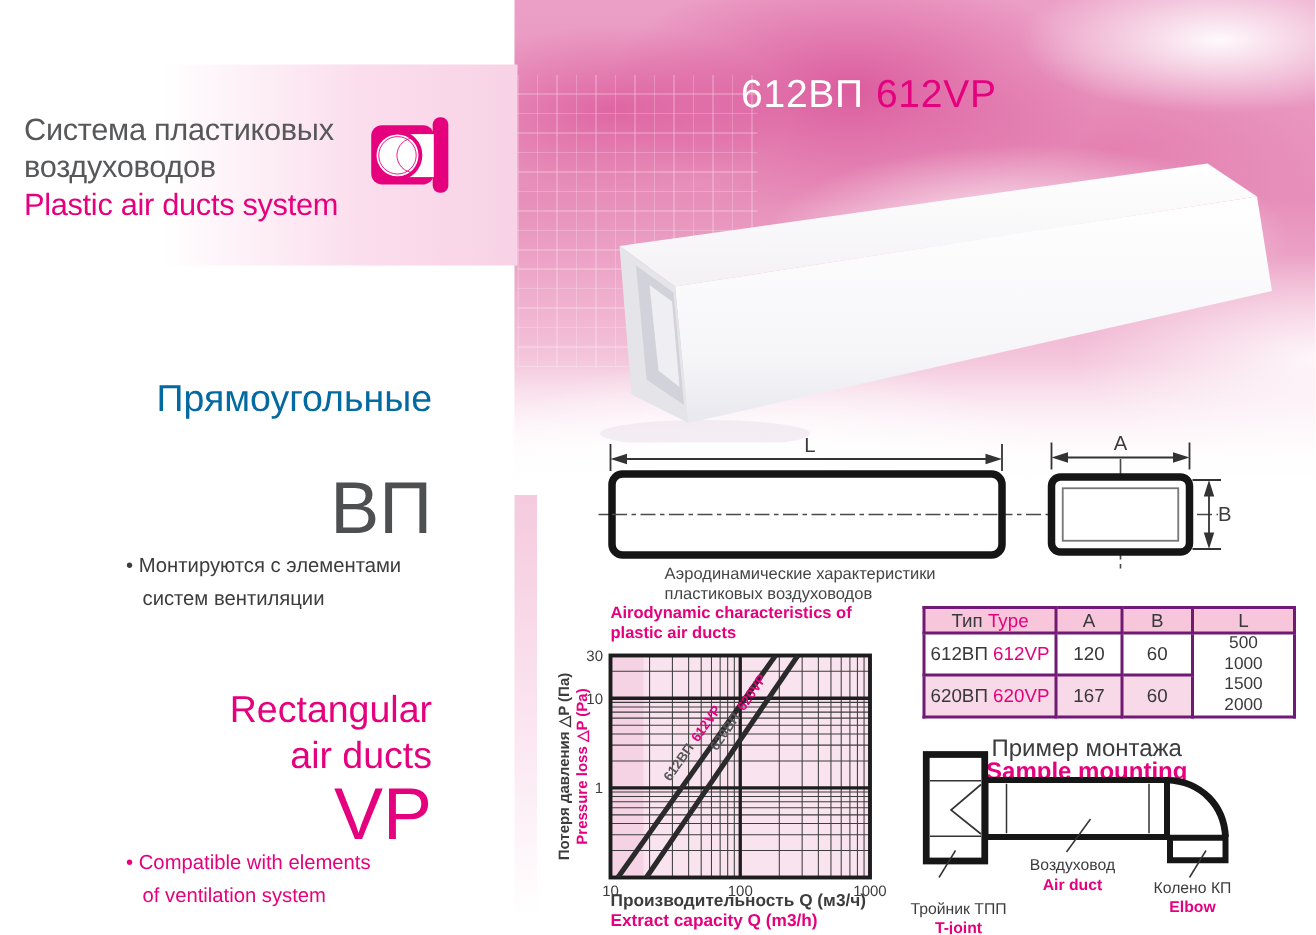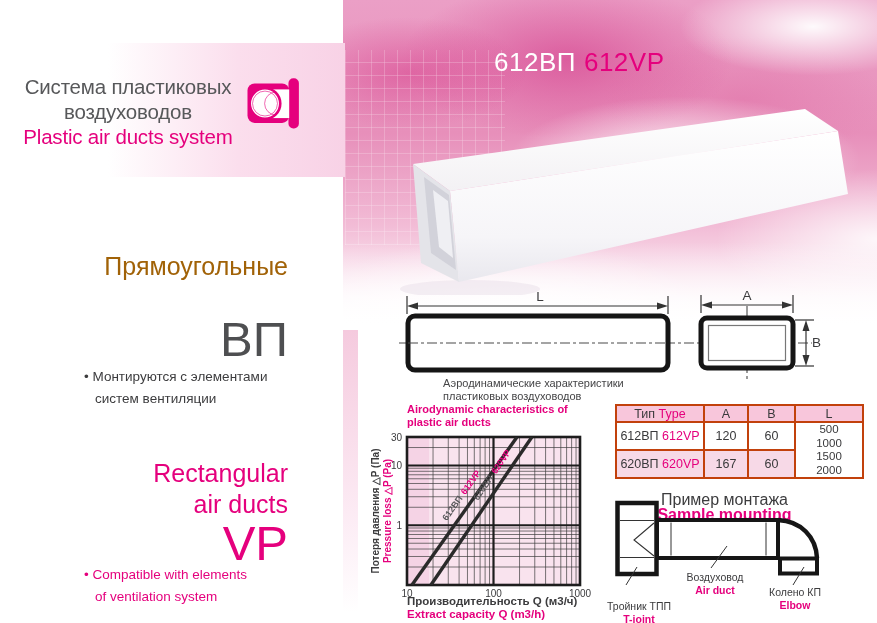--- a/index.html
+++ b/index.html
@@ -37,32 +37,32 @@
   .side-strip {
     left:343px; top:330px; width:15px; height:282px;
     background:linear-gradient(180deg,#f5cade,#fcebf4 65%,#ffffff 100%);
   }
 
   
   .band {
     left:108px; top:43px; width:237px; height:134px;
     background:linear-gradient(90deg, rgba(251,222,237,0) 0%, #fbdeed 55%, #f8d2e6 100%);
   }
-  .brand { left:16px; top:74px; width:224px; text-align:center;
+  .brand { left:16px; top:74px; width:224px; text-align:left;
            font-size:20.5px; line-height:25px; letter-spacing:-.2px; }
   .brand .ru { color:#57585a; }
   .brand .en { color:#e5007d; }
 
   .product-code { left:494px; top:47px; font-size:26px; letter-spacing:.5px; white-space:nowrap; }
   .product-code .ru { color:#ffffff; }
   .product-code .en { color:#e5007d; margin-left:8px; }
 
   
   .h-ru   { left:60px; top:251px; width:228px; text-align:right;
-            font-size:25px; line-height:31px; color:#a16207; }
+            font-size:25px; line-height:31px; color:#0369a1; }
   .code-ru{ left:60px; top:312px; width:228px; text-align:right;
             font-size:49px; line-height:54px; color:#4e4f51; }
   .blk-ru { left:84px; top:366px; width:210px; font-size:13.5px; line-height:22px; color:#3c3c3e; }
   .h-en   { left:60px; top:458px; width:228px; text-align:right;
             font-size:25px; line-height:31px; color:#e5007d; }
   .code-en{ left:60px; top:516px; width:228px; text-align:right;
             font-size:49px; line-height:54px; color:#e5007d; }
   .blk-en { left:84px; top:564px; width:210px; font-size:13.5px; line-height:22px; color:#e5007d; }
   .bullet-cont { padding-left:11px; }
 
@@ -71,21 +71,21 @@
   .chart-head .ru { color:#454547;margin-left:36px; }
   .chart-head .en { color:#e5007d; font-weight:bold; }
   .xlab { left:407px; width:220px; font-size:11.5px; font-weight:bold; }
   .xlab.ru { top:595px; color:#3c3c3e; }
   .xlab.en { top:608px; color:#e5007d; }
 
   
   .spec { left:615px; top:404px; }
   .spec table { border-collapse:collapse; table-layout:fixed; width:247px;
                 font-size:12.5px; color:#39393b; }
-  .spec th, .spec td { border:2px solid #c2410c; text-align:center; vertical-align:middle; padding:0; }
+  .spec th, .spec td { border:2px solid #701a75; text-align:center; vertical-align:middle; padding:0; }
   .spec th { height:17px; background:#f8c6db; font-weight:400; }
   .spec .r1 td { height:28px; background:#ffffff; }
   .spec .r2 td { height:28px; background:#f7d9e7; }
   .spec td.lcell { background:#ffffff; font-size:11.5px; line-height:13.5px; }
   .pk { color:#e5007d; }
 
   
   .mount-title { left:652px; top:493px; width:145px; text-align:center;
                  font-size:16px; line-height:14.5px; }
   .mount-title .en { color:#e5007d; font-weight:bold; }

